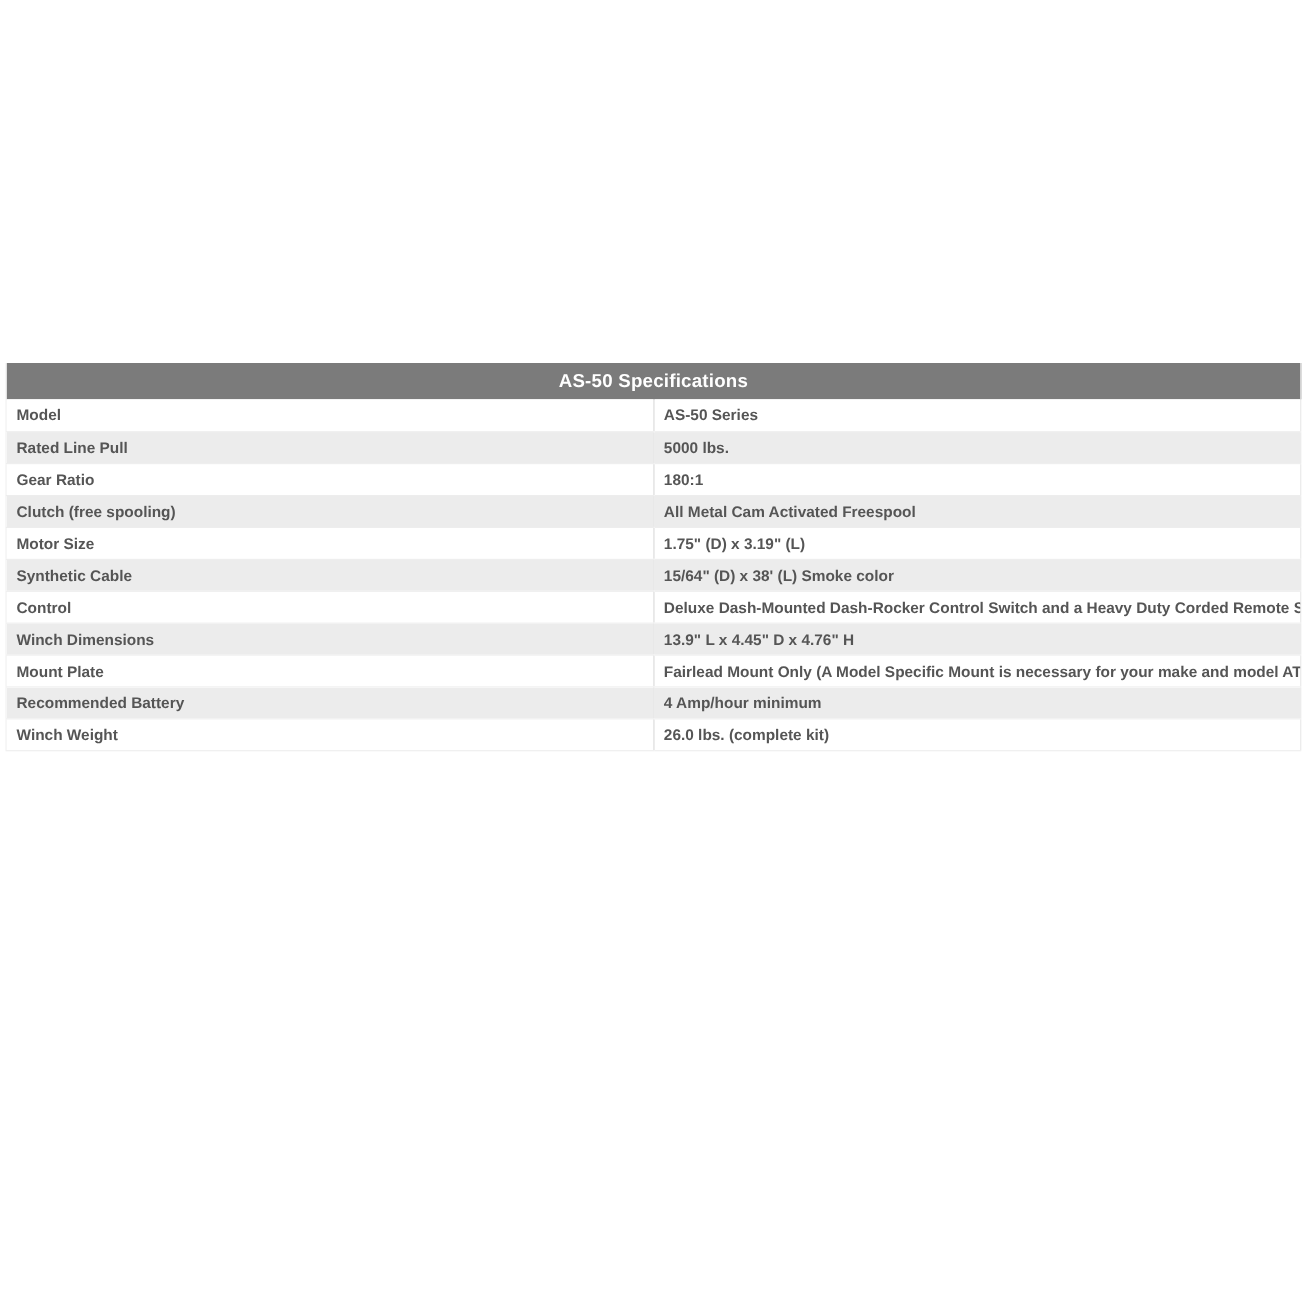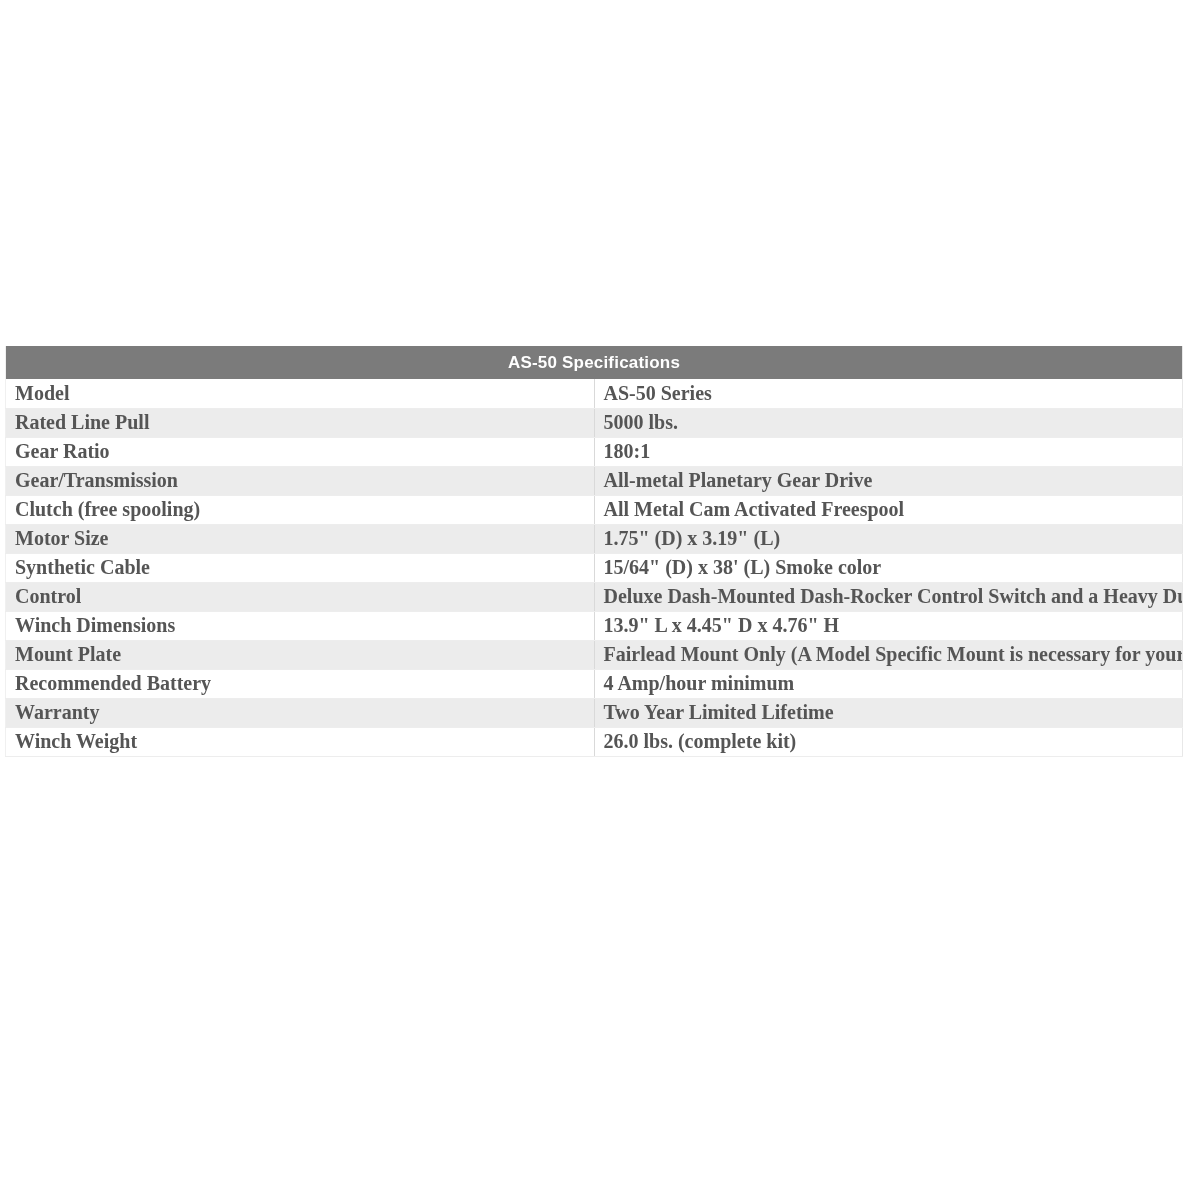--- a/index.html
+++ b/index.html
@@ -17,21 +17,20 @@
     background: #ffffff;
   }
   body {
     width: 1188px;
     height: 1188px;
     font-family: "Liberation Sans", sans-serif;
     overflow: hidden;
   }
   .page {
     padding-top: 330px;
-    margin-top: 16px;
   }
   table.spec-table {
     width: 1178px;
     margin: 0 auto;
     border-collapse: collapse;
     table-layout: fixed;
     border-left: 1px solid #f0f0f0;
     border-right: 1px solid #e8e8e8;
     border-bottom: 1px solid #e0e0e0;
   }
@@ -46,29 +45,28 @@
     letter-spacing: 0.2px;
   }
   table.spec-table tr.spec-row {
     height: 29px;
     background: #ffffff;
   }
   table.spec-table tr.spec-row:nth-child(even) {
     background: var(--row-alt);
   }
   table.spec-table td {
-    font-size: 20px;
+    font-size: 14px;
     font-weight: bold;
     color: var(--text);
     padding: 0 4px 0 9px;
     border-bottom: 1px solid var(--row-border);
     white-space: nowrap;
     overflow: hidden;
     vertical-align: middle;
-    font-family: Liberation Serif, serif;
   }
   table.spec-table td.label-cell {
     width: 205px;
   }
   table.spec-table td.value-cell {
     border-left: 1px solid var(--divider);
   }
 </style>
 </head>
 <body>
@@ -90,24 +88,20 @@
     <td class="label-cell">Rated Line Pull</td>
     <td class="value-cell">5000 lbs.</td>
   </tr>
 
 
   <tr class="spec-row">
     <td class="label-cell">Gear Ratio</td>
     <td class="value-cell">180:1</td>
   </tr>
 
-  <tr class="spec-row">
-    <td class="label-cell">Gear/Transmission</td>
-    <td class="value-cell">All-metal Planetary Gear Drive</td>
-  </tr>
 
 
   <tr class="spec-row">
     <td class="label-cell">Clutch (free spooling)</td>
     <td class="value-cell">All Metal Cam Activated Freespool</td>
   </tr>
 
   <tr class="spec-row">
     <td class="label-cell">Motor Size</td>
     <td class="value-cell">1.75" (D) x 3.19" (L)</td>
@@ -133,24 +127,20 @@
     <td class="label-cell">Mount Plate</td>
     <td class="value-cell">Fairlead Mount Only (A Model Specific Mount is necessary for your make and model ATV)</td>
   </tr>
 
 
   <tr class="spec-row">
     <td class="label-cell">Recommended Battery</td>
     <td class="value-cell">4 Amp/hour minimum</td>
   </tr>
 
-  <tr class="spec-row">
-    <td class="label-cell">Warranty</td>
-    <td class="value-cell">Two Year Limited Lifetime</td>
-  </tr>
 
   <tr class="spec-row">
     <td class="label-cell">Winch Weight</td>
     <td class="value-cell">26.0 lbs. (complete kit)</td>
   </tr>
 </tbody>
   </table>
 </div>
 
 </body></html>

